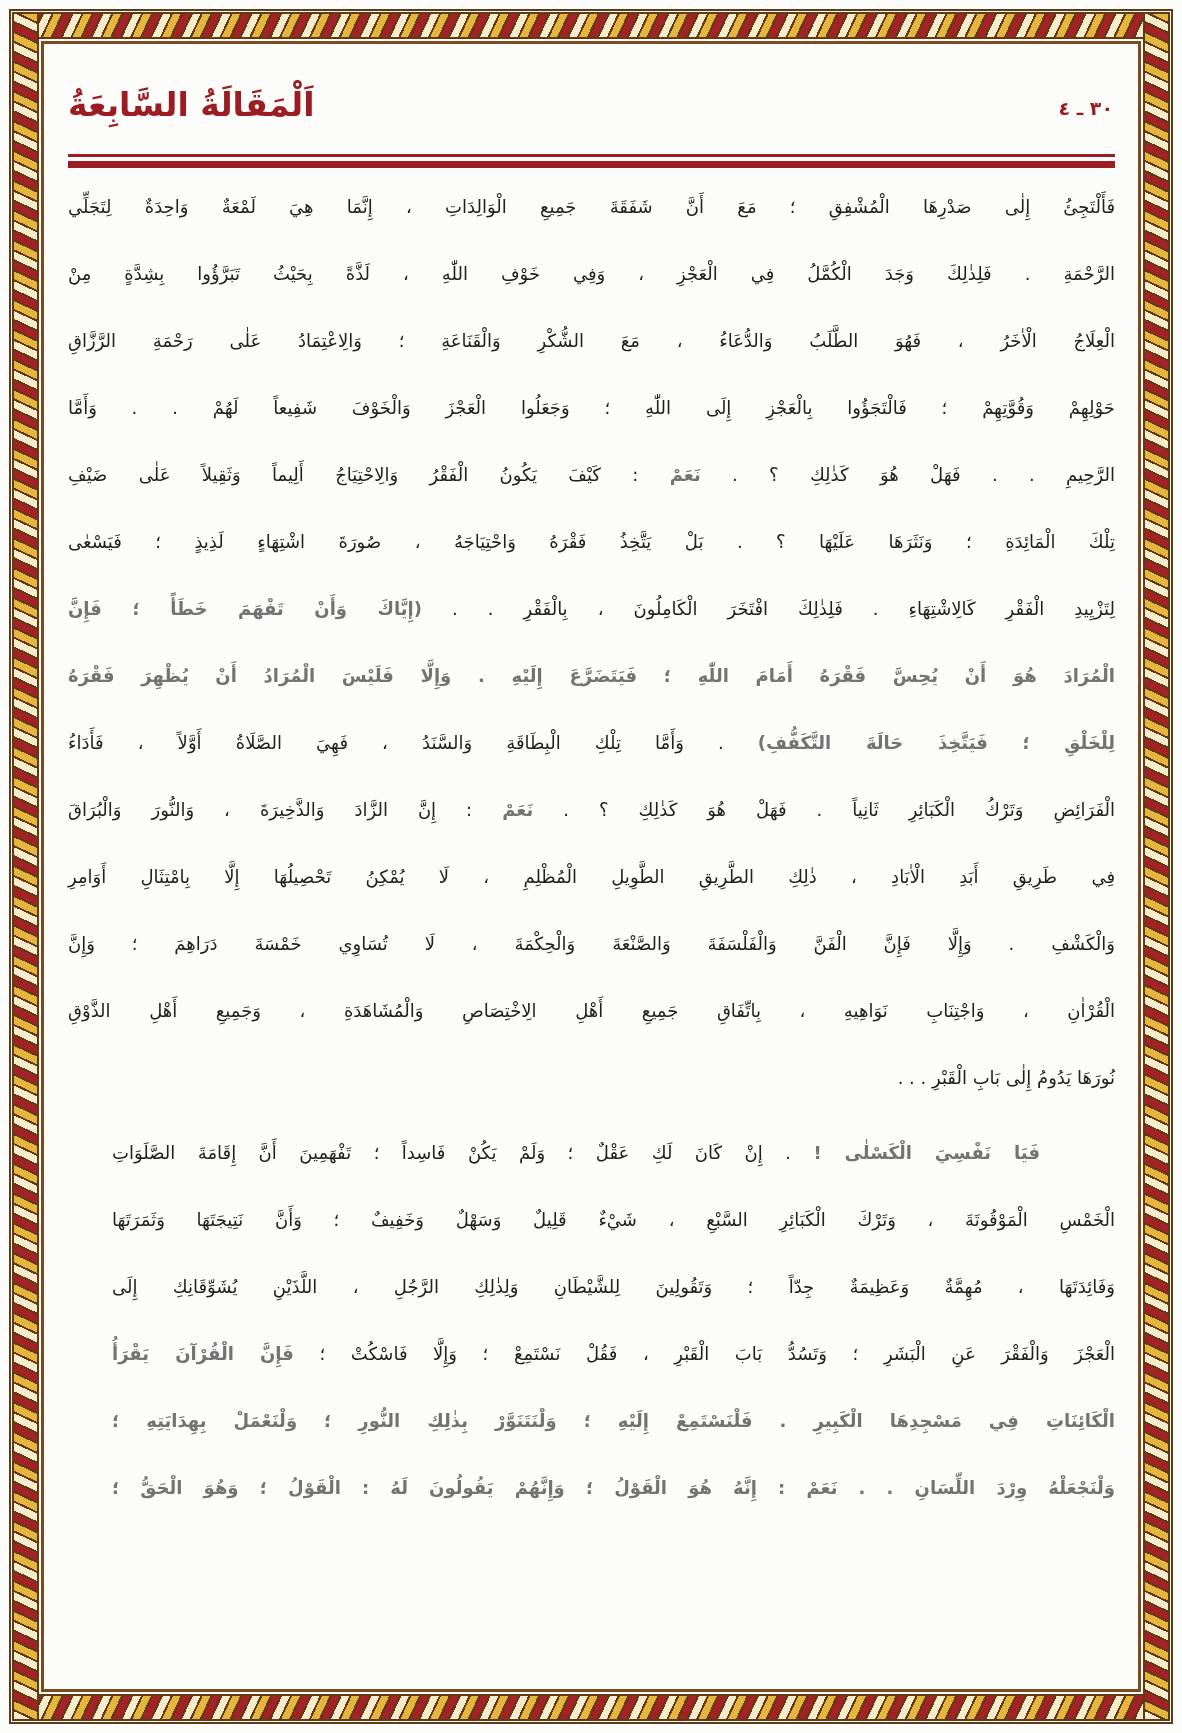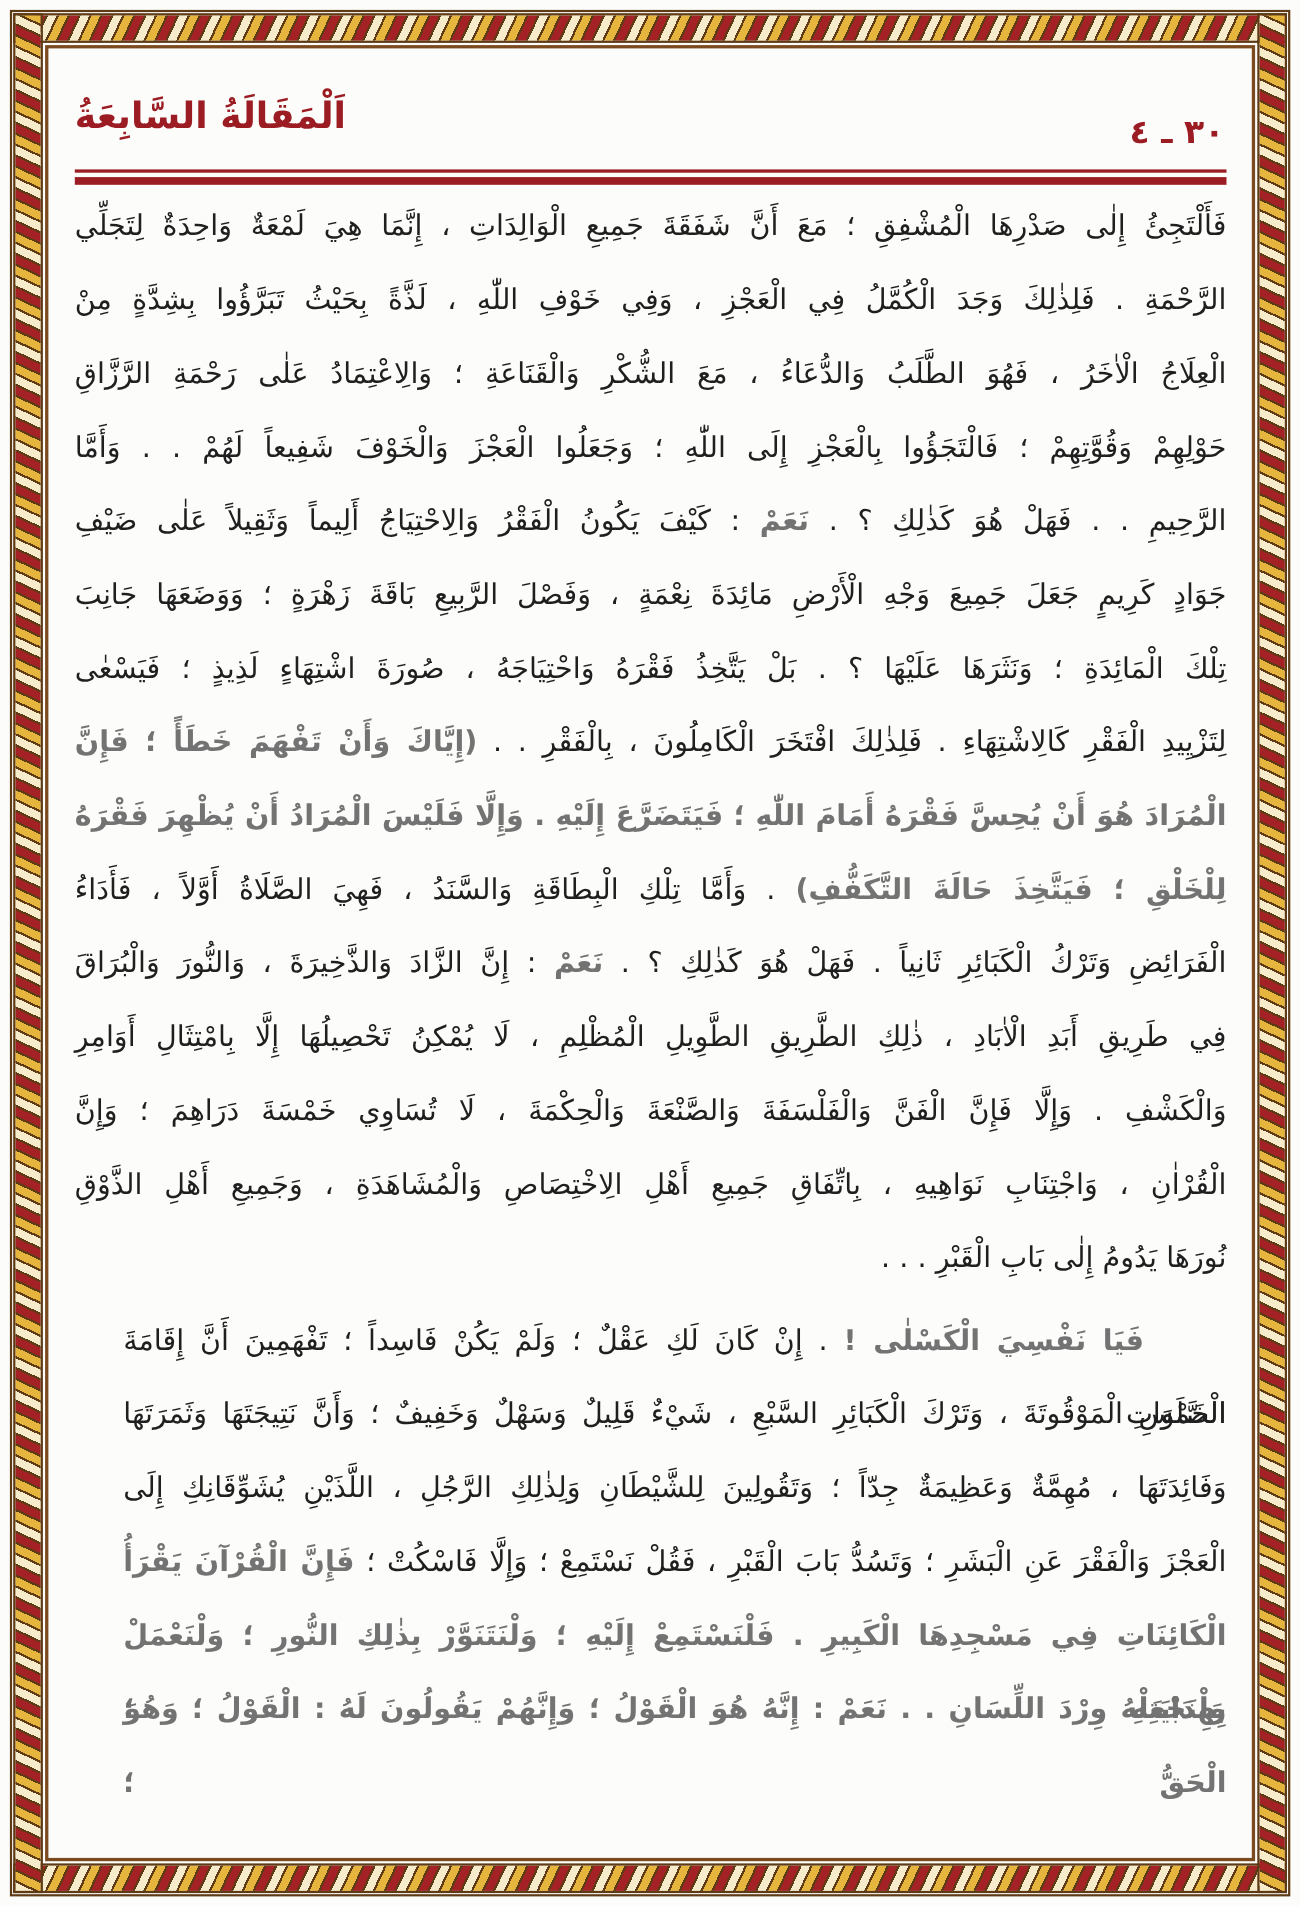--- a/index.html
+++ b/index.html
@@ -36,29 +36,29 @@
   .inner-line{position:absolute;inset:41px;border:3px solid #7b4a1e;pointer-events:none;}
 
   
   .content{position:absolute;left:68px;right:67px;top:0;direction:rtl;}
   .header{position:relative;height:58px;margin-top:76px;}
   .title{
     position:absolute;left:0;right:0;text-align:left;
     font-size:33px;font-weight:bold;color:#9b1c23;line-height:58px;
   }
   .page-num{
-    position:absolute;right:2px;top:16px;
-    font-size:30px;font-weight:bold;color:#9b1c23;line-height:58px;text-align:center;
+    position:absolute;right:2px;top:3px;
+    font-size:19px;font-weight:bold;color:#9b1c23;line-height:58px;text-align:center;
   }
   .divider{margin-top:20px;}
   .divider .thin{height:3px;background:#9b1c23;}
   .divider .gap{height:4px;}
   .divider .thick{height:7px;background:#9b1c23;}
 
-  .body-text{margin-top:5px;color:#1f1f1f;font-size:26px;}
+  .body-text{margin-top:5px;color:#1f1f1f;font-size:18px;}
   .line{
     height:67px;line-height:67px;
     text-align:justify;direction:rtl;
   }
   .line.j{text-align-last:justify;}
   .line .red{color:#737373;font-weight:bold;}
   .para.indent .line:first-child{text-indent:75px;}
   .para + .para{margin-top:8px;margin-left:44px;}
 </style>
 </head>
@@ -86,21 +86,20 @@
       <div class="thick"></div>
     </div>
 
     <div class="body-text">
         <div class="para">
           <div class="line j"><span>فَأَلْتَجِئُ إِلٰى صَدْرِهَا الْمُشْفِقِ ؛ مَعَ أَنَّ شَفَقَةَ جَمِيعِ الْوَالِدَاتِ ، إِنَّمَا هِيَ لَمْعَةٌ وَاحِدَةٌ لِتَجَلِّي</span></div>
           <div class="line j"><span>الرَّحْمَةِ . فَلِذٰلِكَ وَجَدَ الْكُمَّلُ فِي الْعَجْزِ ، وَفِي خَوْفِ اللّٰهِ ، لَذَّةً بِحَيْثُ تَبَرَّؤُوا بِشِدَّةٍ مِنْ</span></div>
           <div class="line j"><span>الْعِلَاجُ الْاٰخَرُ ، فَهُوَ الطَّلَبُ وَالدُّعَاءُ ، مَعَ الشُّكْرِ وَالْقَنَاعَةِ ؛ وَالِاعْتِمَادُ عَلٰى رَحْمَةِ الرَّزَّاقِ</span></div>
           <div class="line j"><span>حَوْلِهِمْ وَقُوَّتِهِمْ ؛ فَالْتَجَؤُوا بِالْعَجْزِ إِلَى اللّٰهِ ؛ وَجَعَلُوا الْعَجْزَ وَالْخَوْفَ شَفِيعاً لَهُمْ . . وَأَمَّا</span></div>
           <div class="line j"><span>الرَّحِيمِ . . فَهَلْ هُوَ كَذٰلِكِ ؟ . </span><span class="red">نَعَمْ</span><span> : كَيْفَ يَكُونُ الْفَقْرُ وَالِاحْتِيَاجُ أَلِيماً وَثَقِيلاً عَلٰى ضَيْفِ</span></div>
-          <div class="line j"><span>جَوَادٍ كَرِيمٍ جَعَلَ جَمِيعَ وَجْهِ الْأَرْضِ مَائِدَةَ نِعْمَةٍ ، وَفَصْلَ الرَّبِيعِ بَاقَةَ زَهْرَةٍ ؛ وَوَضَعَهَا جَانِبَ</span></div>
           <div class="line j"><span>تِلْكَ الْمَائِدَةِ ؛ وَنَثَرَهَا عَلَيْهَا ؟ . بَلْ يَتَّخِذُ فَقْرَهُ وَاحْتِيَاجَهُ ، صُورَةَ اشْتِهَاءٍ لَذِيذٍ ؛ فَيَسْعٰى</span></div>
           <div class="line j"><span>لِتَزْيِيدِ الْفَقْرِ كَالِاشْتِهَاءِ . فَلِذٰلِكَ افْتَخَرَ الْكَامِلُونَ ، بِالْفَقْرِ . . </span><span class="red">(إِيَّاكَ وَأَنْ تَفْهَمَ خَطَأً ؛ فَإِنَّ</span></div>
           <div class="line j"><span class="red">الْمُرَادَ هُوَ أَنْ يُحِسَّ فَقْرَهُ أَمَامَ اللّٰهِ ؛ فَيَتَضَرَّعَ إِلَيْهِ . وَإِلَّا فَلَيْسَ الْمُرَادُ أَنْ يُظْهِرَ فَقْرَهُ</span></div>
           <div class="line j"><span class="red">لِلْخَلْقِ ؛ فَيَتَّخِذَ حَالَةَ التَّكَفُّفِ)</span><span> . وَأَمَّا تِلْكِ الْبِطَاقَةِ وَالسَّنَدُ ، فَهِيَ الصَّلَاةُ أَوَّلاً ، فَأَدَاءُ</span></div>
           <div class="line j"><span>الْفَرَائِضِ وَتَرْكُ الْكَبَائِرِ ثَانِياً . فَهَلْ هُوَ كَذٰلِكِ ؟ . </span><span class="red">نَعَمْ</span><span> : إِنَّ الزَّادَ وَالذَّخِيرَةَ ، وَالنُّورَ وَالْبُرَاقَ</span></div>
           <div class="line j"><span>فِي طَرِيقِ أَبَدِ الْاٰبَادِ ، ذٰلِكِ الطَّرِيقِ الطَّوِيلِ الْمُظْلِمِ ، لَا يُمْكِنُ تَحْصِيلُهَا إِلَّا بِامْتِثَالِ أَوَامِرِ</span></div>
           <div class="line j"><span>وَالْكَشْفِ . وَإِلَّا فَإِنَّ الْفَنَّ وَالْفَلْسَفَةَ وَالصَّنْعَةَ وَالْحِكْمَةَ ، لَا تُسَاوِي خَمْسَةَ دَرَاهِمَ ؛ وَإِنَّ</span></div>
           <div class="line j"><span>الْقُرْاٰنِ ، وَاجْتِنَابِ نَوَاهِيهِ ، بِاتِّفَاقِ جَمِيعِ أَهْلِ الِاخْتِصَاصِ وَالْمُشَاهَدَةِ ، وَجَمِيعِ أَهْلِ الذَّوْقِ</span></div>
           <div class="line"><span>نُورَهَا يَدُومُ إِلٰى بَابِ الْقَبْرِ . . .</span></div>
         </div>

